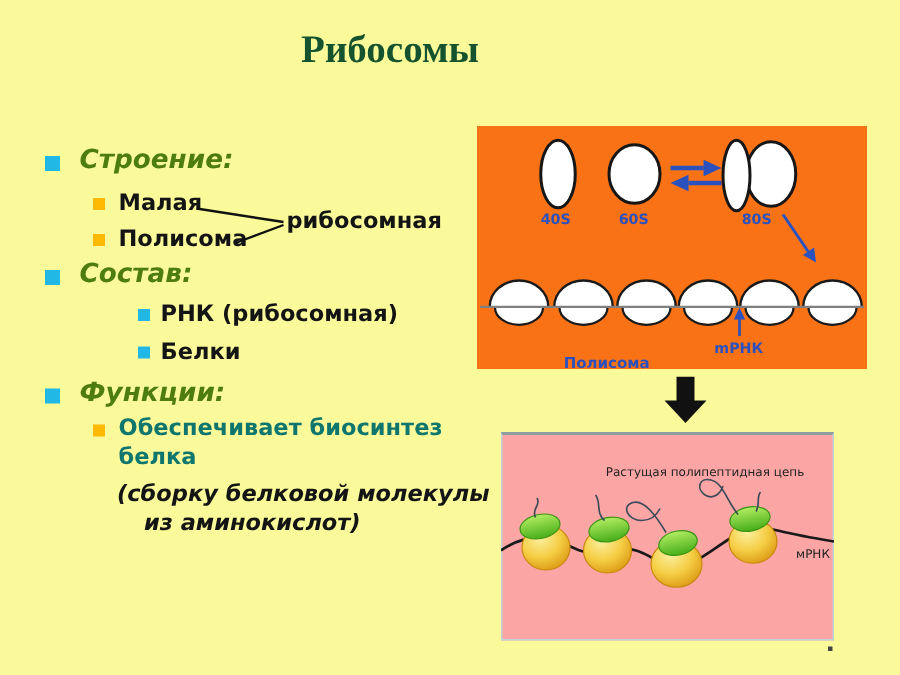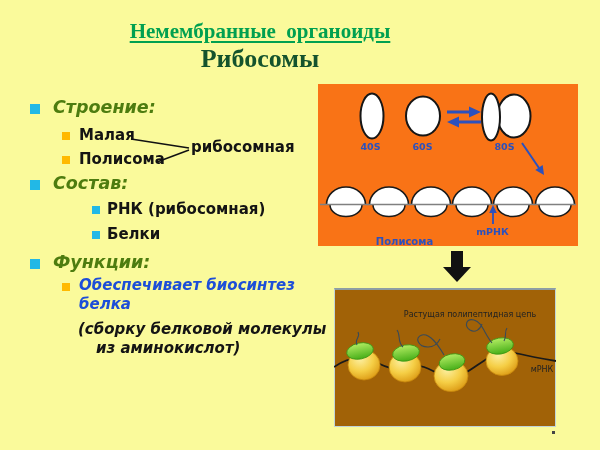--- a/index.html
+++ b/index.html
@@ -17,46 +17,45 @@
     white-space:pre-wrap;line-height:26px;
   }
   .subtitle{
     font-family:"Liberation Serif","DejaVu Serif",serif;
     font-weight:bold;font-size:26px;color:#14532d;line-height:26px;margin-top:2px;
   }
   
   .abs{position:absolute;}
   .h1{font-size:17.5px;font-weight:bold;font-style:italic;color:#4d7c0f;white-space:nowrap;}
   .li{font-size:15px;font-weight:bold;color:#141414;white-space:nowrap;}
-  .li-wrap{font-size:15px;font-weight:bold;color:#1d4ed8;line-height:19px;font-style:italic;}
+  .li-wrap{font-size:15px;font-weight:bold;color:#0f766e;line-height:19px;}
   .note{
     font-size:15px;font-weight:bold;font-style:italic;color:#141414;line-height:19px;
     padding-left:18px;text-indent:-18px;margin-left:15px;
   }
   .b-cyan{width:10px;height:10px;background:#22B8E6;}
   .b-cyan-sm{width:8px;height:8px;background:#22B8E6;}
   .b-yellow{width:8px;height:8px;background:#FFB900;}
   
   .whitebox{position:absolute;left:318px;top:84px;width:260px;height:162px;background:#f97316;}
   .bluebox{
-    position:absolute;left:334px;top:288px;width:222px;height:139px;background:#a16207;
+    position:absolute;left:334px;top:288px;width:222px;height:139px;background:#fca5a5;
     border:1px solid #BFD3D8;border-top:2px solid #8E9EA3;box-sizing:border-box;
   }
   .bluebox svg{display:block;margin:-1px 0 0 -1px;}
   .dot{position:absolute;left:552px;top:431px;width:3px;height:3px;background:#444;}
   svg text{font-family:"DejaVu Sans","Liberation Sans",sans-serif;}
   .svg-blue-label{fill:#2B51BE;font-weight:bold;}
 </style>
 </head>
 <body>
 
 <div class="slide">
 
   <div class="title-wrap">
-    <div class="title">Немембранные  органоиды</div>
     <div class="subtitle">Рибосомы</div>
   </div>
 
   <div class="abs b-cyan" style="left:30px;top:104px;"></div>
   <div class="abs h1" style="left:53px;top:97px;">Строение:</div>
 
   <div class="abs b-yellow" style="left:62px;top:132px;"></div>
   <div class="abs li" style="left:79px;top:126px;">Малая</div>
 
   <div class="abs b-yellow" style="left:62px;top:156px;"></div>

